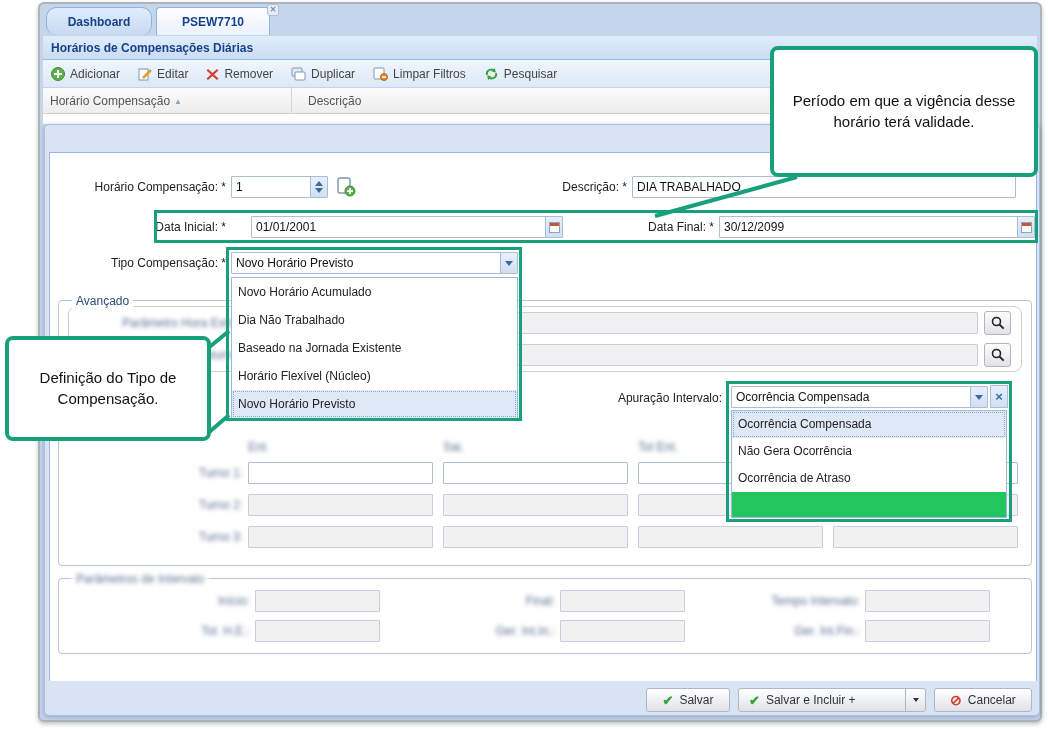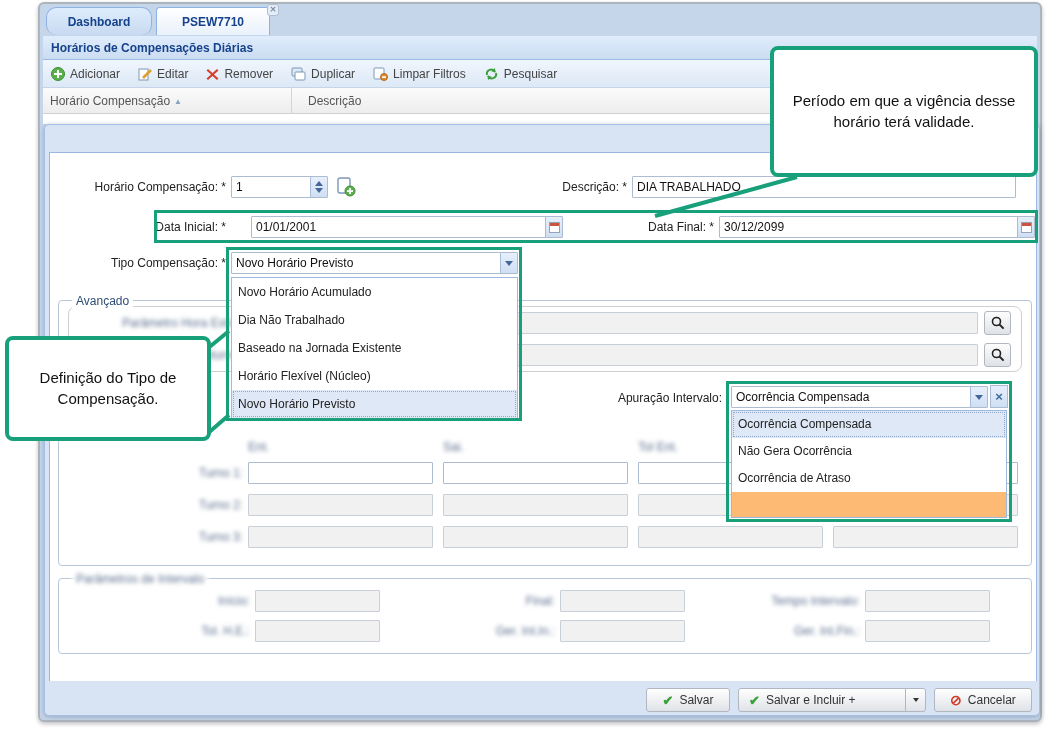--- a/index.html
+++ b/index.html
@@ -51,21 +51,21 @@
              background:linear-gradient(#e7effc,#cfdff3); border:1px solid #a9bdd8;
              display:flex; flex-direction:column; align-items:center; justify-content:center; gap:2px; }
   .tri-dn { width:0; height:0; border-left:4px solid transparent; border-right:4px solid transparent; border-top:5px solid #44679a; }
   .tri-up { width:0; height:0; border-left:4px solid transparent; border-right:4px solid transparent; border-bottom:5px solid #44679a; }
 
   .green-box { position:absolute; border:3px solid #18a07b; z-index:30; pointer-events:none; }
   .callout { position:absolute; background:#fff; border:4px solid #18a07b; border-radius:8px;
              display:flex; align-items:center; justify-content:center; text-align:center;
              font-size:15px; color:#111; z-index:40; line-height:1.35; padding:6px; }
 
-  .listbox { position:absolute; background:#fdba74; border:1px solid #9db9e0; z-index:25; }
+  .listbox { position:absolute; background:#22c55e; border:1px solid #9db9e0; z-index:25; }
   .litem { height:28px; line-height:28px; padding-left:6px; font-size:12px; color:#222; background:#fff; }
   .litem2 { height:27px; line-height:27px; }
   .sel { background:#dfe8f6; outline:1px dotted #8fa9cc; outline-offset:-2px; }
 
   .fs { position:absolute; border:1px solid #b7c6d8; border-radius:4px; z-index:11; }
   .legend { position:absolute; background:#fff; padding:0 4px; font-size:12px; color:#2e4d76; white-space:nowrap; z-index:12; }
   .blur { filter:blur(2.2px); color:#5d7190; }
 
   .btn { position:absolute; height:24px; background:linear-gradient(#ffffff,#dfe2e7);
          border:1px solid #b2b6bf; border-radius:3px; display:flex; align-items:center;

